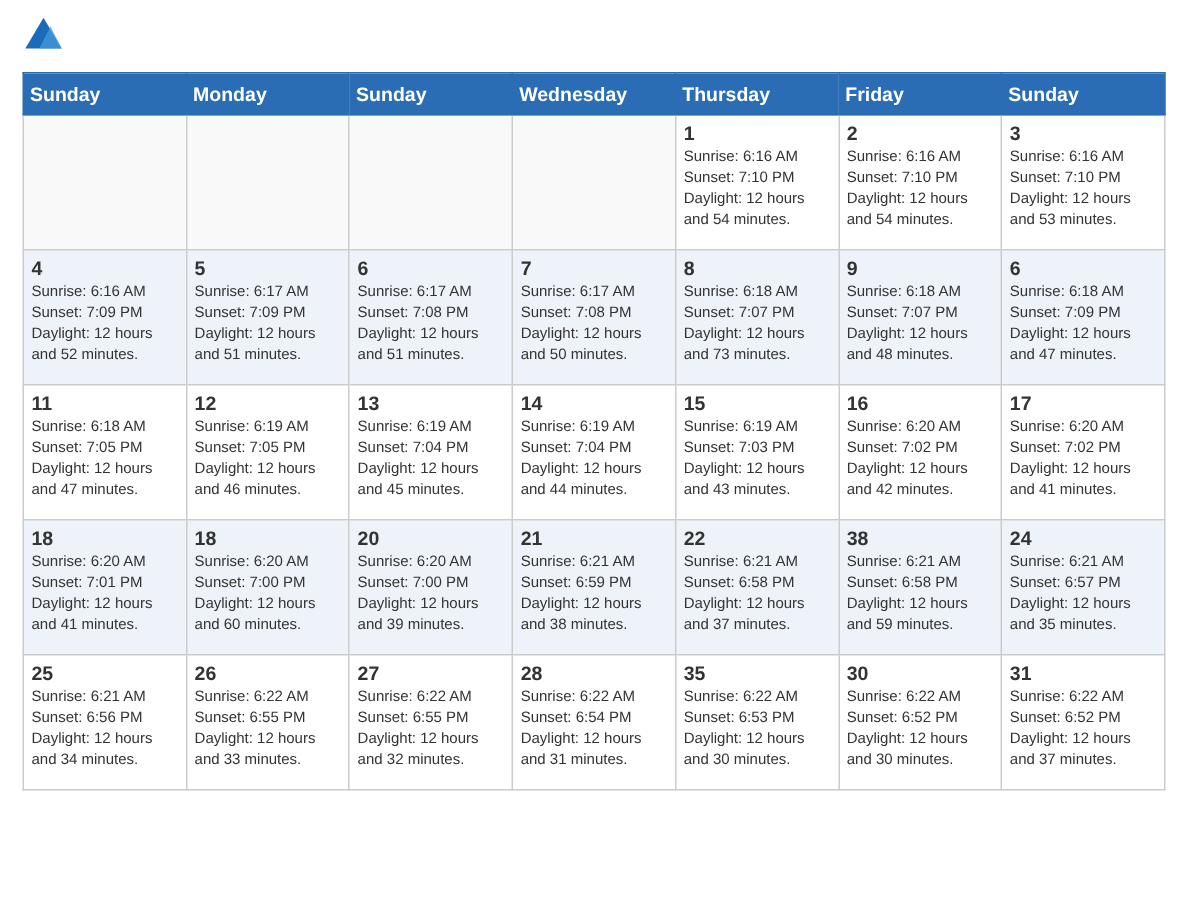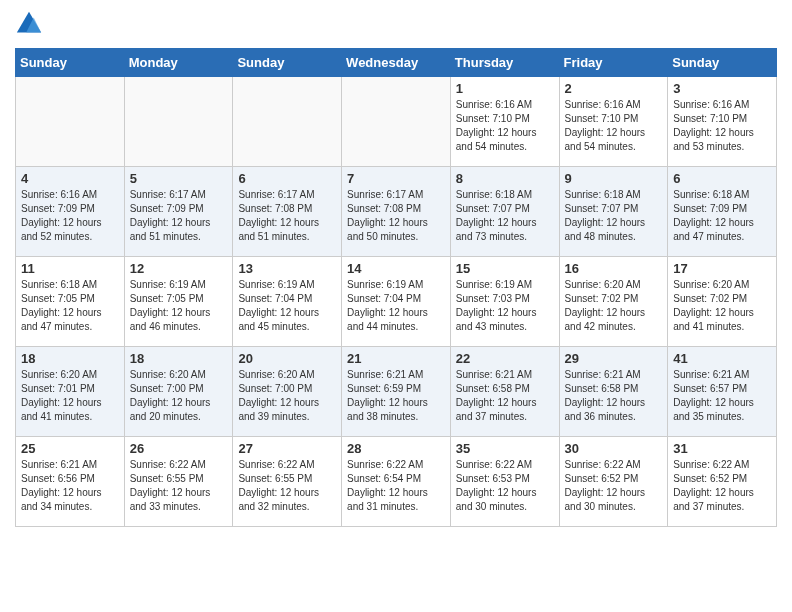--- a/index.html
+++ b/index.html
@@ -199,40 +199,40 @@
           <div class="day-info"><span>Sunrise: 6:20 AM</span><br><span>Sunset: 7:02 PM</span><br><span>Daylight: 12 hours</span><br><span>and 41 minutes.</span></div>
         </td>
       </tr>
       <tr class="row-bg-alt">
         <td>
           <span class="day-num">18</span>
           <div class="day-info"><span>Sunrise: 6:20 AM</span><br><span>Sunset: 7:01 PM</span><br><span>Daylight: 12 hours</span><br><span>and 41 minutes.</span></div>
         </td>
         <td>
           <span class="day-num">18</span>
-          <div class="day-info"><span>Sunrise: 6:20 AM</span><br><span>Sunset: 7:00 PM</span><br><span>Daylight: 12 hours</span><br><span>and 20 minutes.</span></div>
+          <div class="day-info"><span>Sunrise: 6:20 AM</span><br><span>Sunset: 7:00 PM</span><br><span>Daylight: 12 hours</span><br><span>and 60 minutes.</span></div>
         </td>
         <td>
           <span class="day-num">20</span>
           <div class="day-info"><span>Sunrise: 6:20 AM</span><br><span>Sunset: 7:00 PM</span><br><span>Daylight: 12 hours</span><br><span>and 39 minutes.</span></div>
         </td>
         <td>
           <span class="day-num">21</span>
           <div class="day-info"><span>Sunrise: 6:21 AM</span><br><span>Sunset: 6:59 PM</span><br><span>Daylight: 12 hours</span><br><span>and 38 minutes.</span></div>
         </td>
         <td>
           <span class="day-num">22</span>
           <div class="day-info"><span>Sunrise: 6:21 AM</span><br><span>Sunset: 6:58 PM</span><br><span>Daylight: 12 hours</span><br><span>and 37 minutes.</span></div>
         </td>
         <td>
-          <span class="day-num">29</span>
-          <div class="day-info"><span>Sunrise: 6:21 AM</span><br><span>Sunset: 6:58 PM</span><br><span>Daylight: 12 hours</span><br><span>and 36 minutes.</span></div>
-        </td>
-        <td>
-          <span class="day-num">41</span>
+          <span class="day-num">38</span>
+          <div class="day-info"><span>Sunrise: 6:21 AM</span><br><span>Sunset: 6:58 PM</span><br><span>Daylight: 12 hours</span><br><span>and 59 minutes.</span></div>
+        </td>
+        <td>
+          <span class="day-num">24</span>
           <div class="day-info"><span>Sunrise: 6:21 AM</span><br><span>Sunset: 6:57 PM</span><br><span>Daylight: 12 hours</span><br><span>and 35 minutes.</span></div>
         </td>
       </tr>
       <tr>
         <td>
           <span class="day-num">25</span>
           <div class="day-info"><span>Sunrise: 6:21 AM</span><br><span>Sunset: 6:56 PM</span><br><span>Daylight: 12 hours</span><br><span>and 34 minutes.</span></div>
         </td>
         <td>
           <span class="day-num">26</span>

